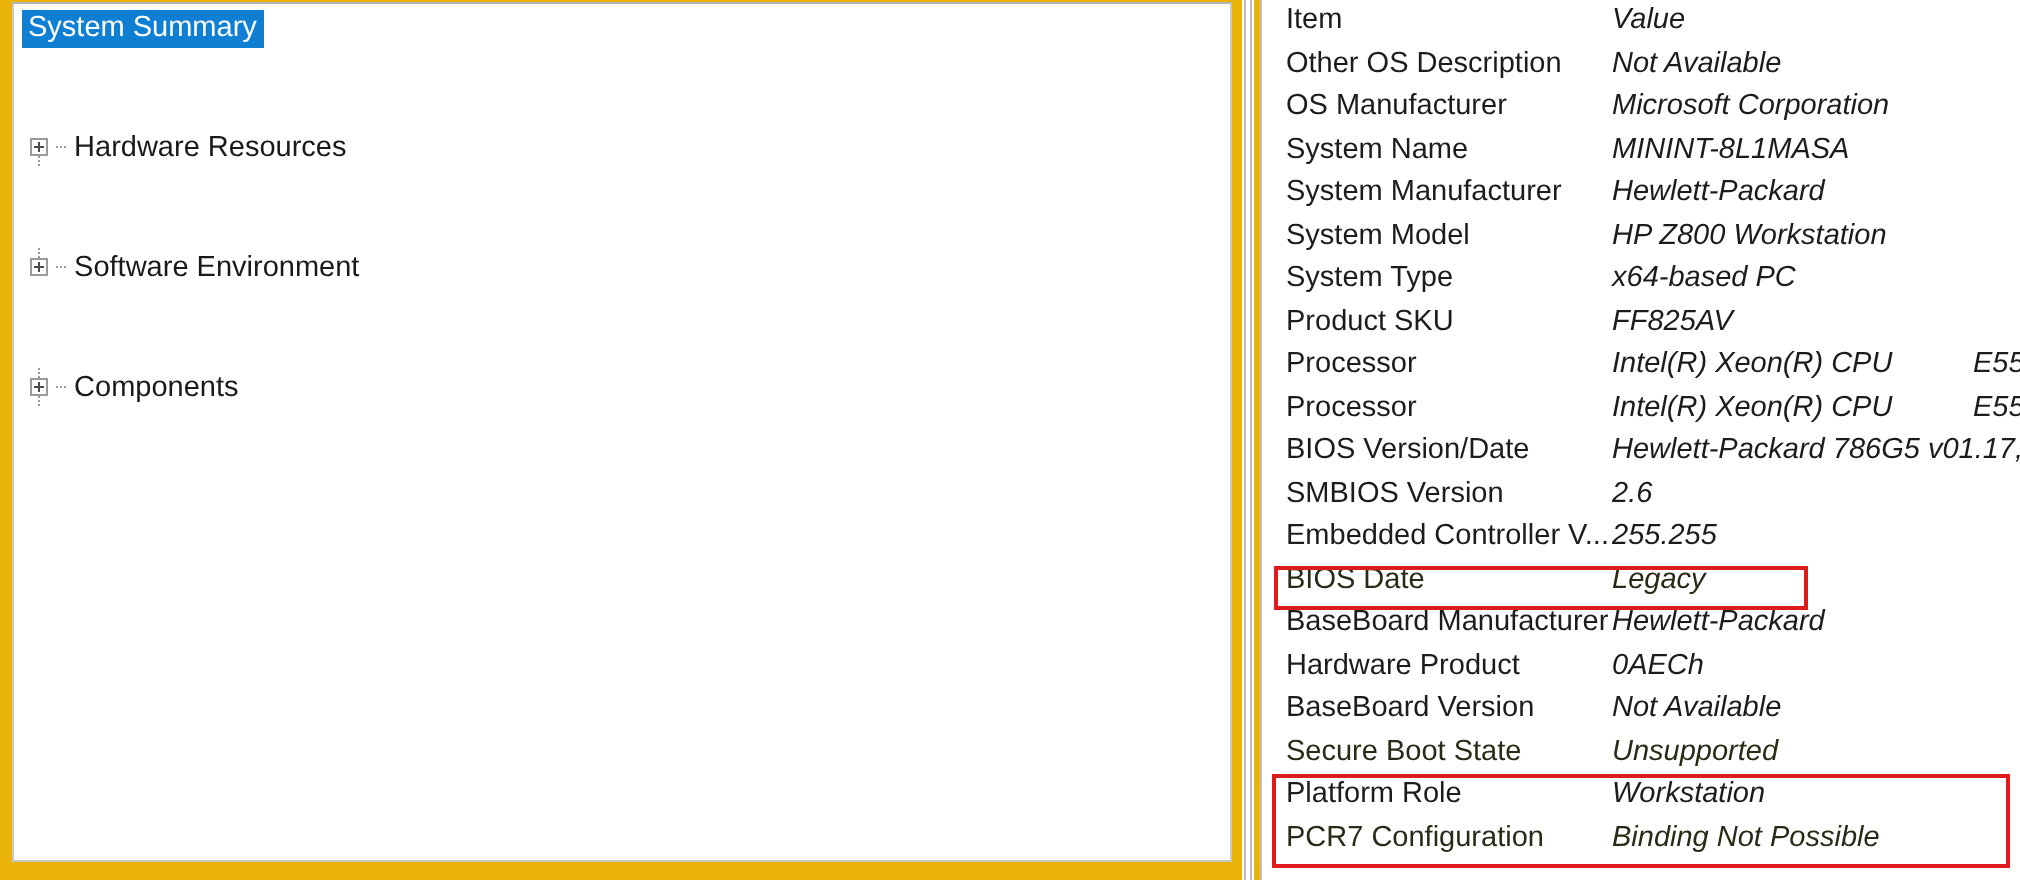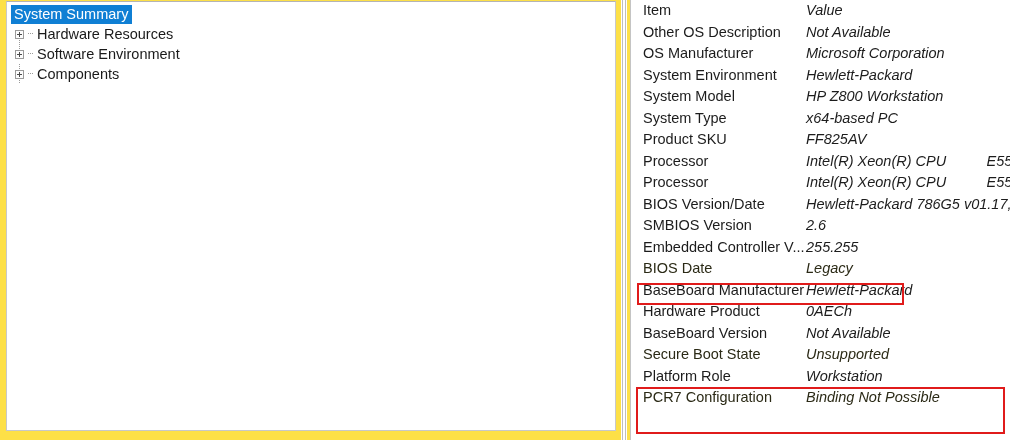--- a/index.html
+++ b/index.html
@@ -12,21 +12,21 @@
     height: 440px;
     font-family: "Liberation Sans", sans-serif;
     color: #1a1a1a;
     overflow: hidden;
     position: relative;
   }
 
   #app {
     position: absolute;
     inset: 0;
-    background: #fde047;
+    background: #eab308;
   }
 
   
   .tree-pane {
     position: absolute;
     left: 6px;
     top: 1px;
     width: 610px;
     height: 430px;
     background: #ffffff;
@@ -62,20 +62,21 @@
     background: #0f7fd4;
     color: #ffffff;
     margin-left: 0px;
     padding: 1px 4px 1px 3px;
     line-height: 17px;
     margin-top: 1px;
   }
 
   .tree-node.child {
     padding-left: 8px;
+    margin-top: 40px;
   }
 
   .tree-node.child .label {
     margin-left: 6px;
   }
 
   
   .expander {
     display: inline-block;
     width: 9px;
@@ -268,21 +269,25 @@
 
     <div class="row">
           <span class="cell-item">Other OS Description</span>
           <span class="cell-value">Not Available</span>
         </div>
         <div class="row">
           <span class="cell-item">OS Manufacturer</span>
           <span class="cell-value">Microsoft Corporation</span>
         </div>
         <div class="row">
-          <span class="cell-item">System Environment</span>
+          <span class="cell-item">System Name</span>
+          <span class="cell-value">MININT-8L1MASA</span>
+        </div>
+        <div class="row">
+          <span class="cell-item">System Manufacturer</span>
           <span class="cell-value">Hewlett-Packard</span>
         </div>
         <div class="row">
           <span class="cell-item">System Model</span>
           <span class="cell-value">HP Z800 Workstation</span>
         </div>
         <div class="row">
           <span class="cell-item">System Type</span>
           <span class="cell-value">x64-based PC</span>
         </div>

